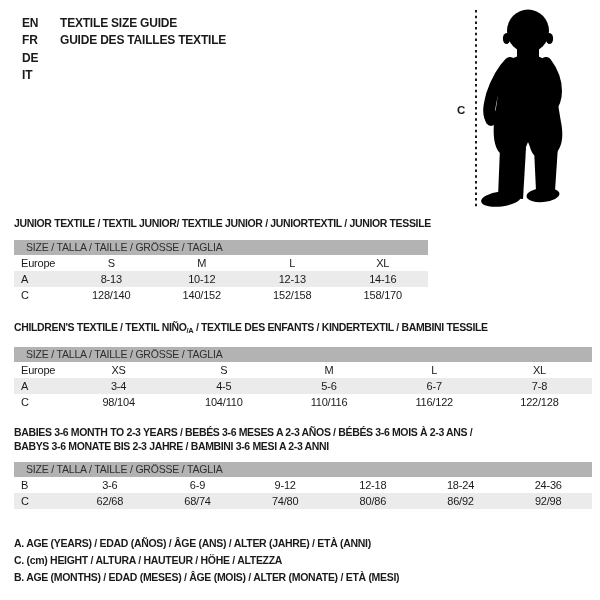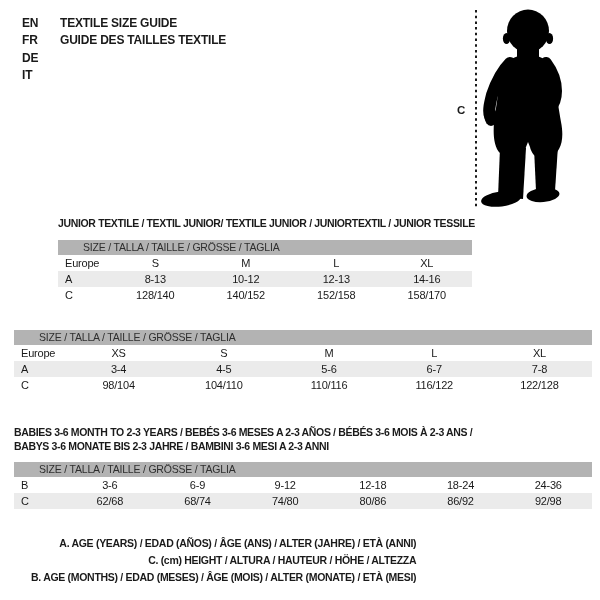--- a/index.html
+++ b/index.html
@@ -18,35 +18,35 @@
   .lang-row { display:flex; font-weight:bold; font-size:12px; line-height:17.4px; letter-spacing:-0.2px; white-space:nowrap; }
   .lang-code { width:38px; flex:none; }
 
   
   .figure { position:absolute; left:440px; top:0; width:160px; height:215px; }
   .figure svg { position:absolute; left:0; top:0; }
   .c-label { position:absolute; left:17px; top:104px; font-size:11.5px; font-weight:bold; }
 
   
   .section { position:absolute; left:14px; }
-  #sec-0 { top:217px; width:414px;margin-left:44px; }
+  #sec-0 { top:217px; width:414px; }
   #sec-1 { top:321px; width:578px; }
   #sec-2 { top:426px; width:578px; }
   .sec-title { font-weight:bold; font-size:10.5px; line-height:13.5px; letter-spacing:-0.35px; white-space:nowrap; }
   .title-sub { font-size:7.5px; vertical-align:-2px; }
 
   .size-table { margin-top:9px; width:100%; }
-  .table-bar { height:15px; background:#b3b3b3; color:#2e2e2e; font-size:10.5px; line-height:15px; padding-left:25px; letter-spacing:-0.2px; white-space:nowrap; overflow:hidden; }
+  .table-bar { height:15px; background:#b3b3b3; color:#2e2e2e; font-size:10.5px; line-height:15px; padding-left:12px; letter-spacing:-0.2px; white-space:nowrap; overflow:hidden; }
   .t-row { display:flex; height:16px; align-items:center; font-size:11px; letter-spacing:-0.2px; }
   .t-row.shaded { background:#ebebeb; }
   .t-lbl { width:52px; padding-left:7px; flex:none; }
   .t-cell { flex:1; text-align:center; }
 
   
-  .footnotes { position:absolute; left:31px; top:535px;text-align:right; }
+  .footnotes { position:absolute; left:14px; top:535px; }
   .footnote { font-weight:bold; font-size:10.5px; line-height:17.2px; letter-spacing:-0.3px; white-space:nowrap; }
 </style>
 </head>
 <body>
 
 <div class="page">
 
   <div class="lang-block" id="lang-block">
       <div class="lang-row">
         <span class="lang-code">EN</span>
@@ -108,20 +108,23 @@
         <div class="t-row">
           <span class="t-lbl">C</span>
           <span class="t-cell">128/140</span>
           <span class="t-cell">140/152</span>
           <span class="t-cell">152/158</span>
           <span class="t-cell">158/170</span>
         </div>
       </div>
     </div>
   <div class="section" id="sec-1">
+      <div class="sec-title">
+        <div class="title-line"><span>CHILDREN'S TEXTILE / TEXTIL NIÑO</span><span class="title-sub">/A</span><span> / TEXTILE DES ENFANTS / KINDERTEXTIL / BAMBINI TESSILE</span></div>
+      </div>
       <div class="size-table">
         <div class="table-bar">SIZE / TALLA / TAILLE / GRÖSSE / TAGLIA</div>
         <div class="t-row">
           <span class="t-lbl">Europe</span>
           <span class="t-cell">XS</span>
           <span class="t-cell">S</span>
           <span class="t-cell">M</span>
           <span class="t-cell">L</span>
           <span class="t-cell">XL</span>
         </div>

